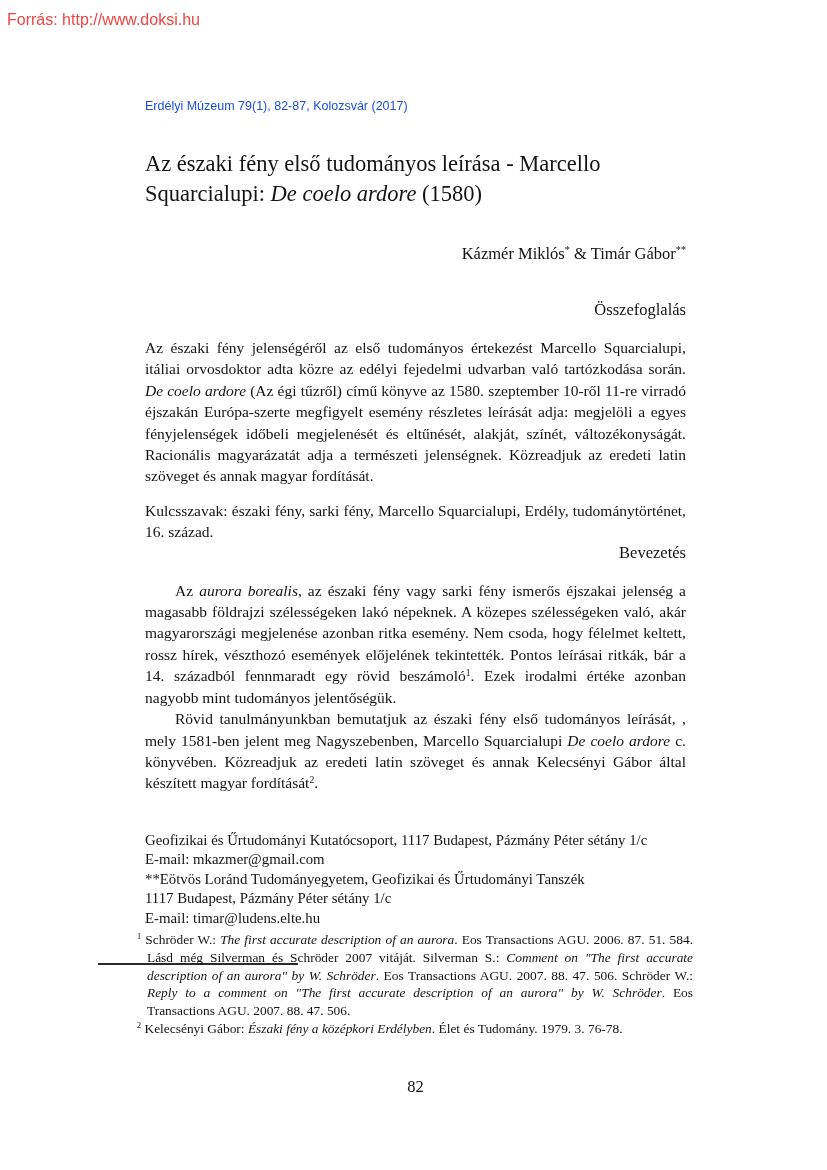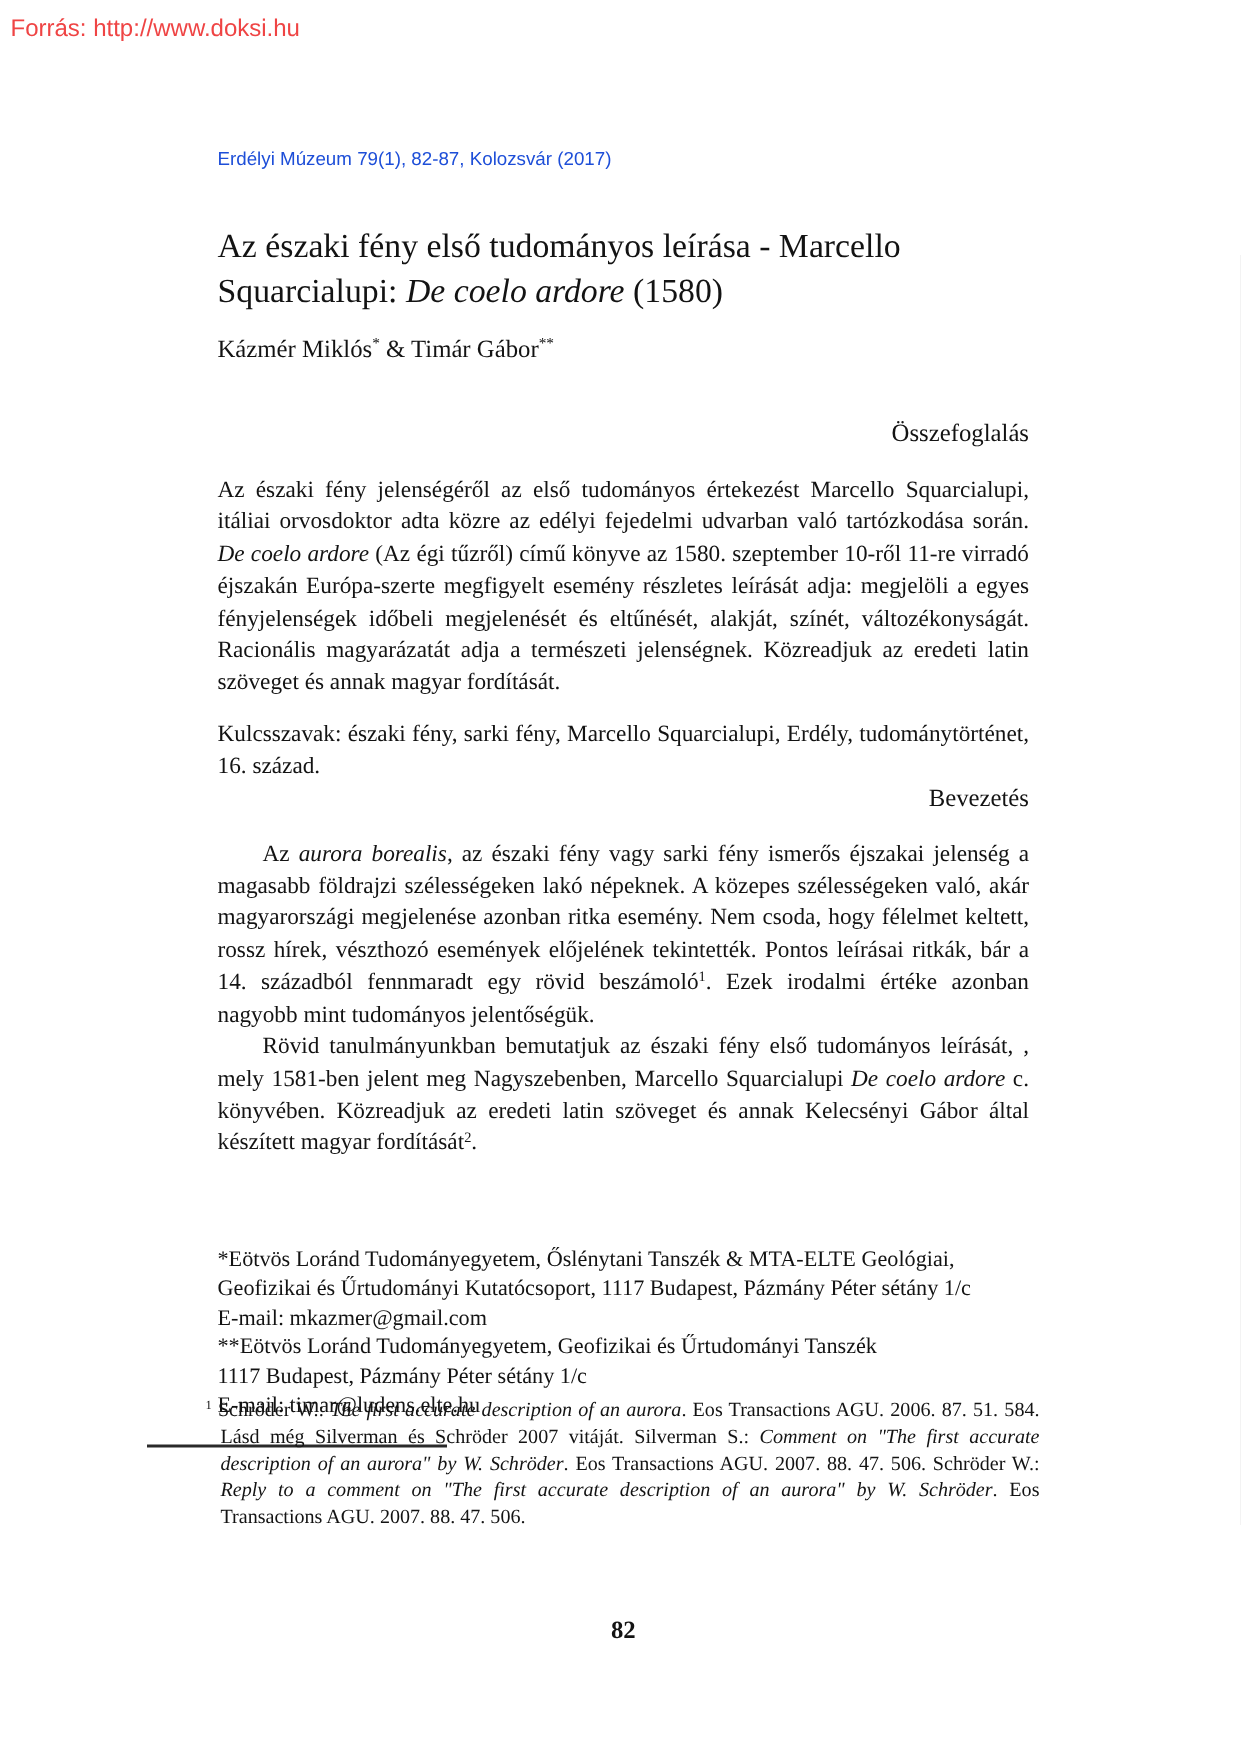--- a/index.html
+++ b/index.html
@@ -21,22 +21,22 @@
   }
   .journal-line{
     font-family:"Liberation Sans", sans-serif;
     font-size:12.5px;color:#1d4ed8;
   }
   .title{
     margin-top:36px;
     font-size:22.5px;line-height:30px;
   }
   .authors{
-    margin-top:14px;
-    text-align:left;
+    margin-top:35px;
+    text-align:right;
     font-size:16.5px;
   }
   .section-heading{
     text-align:right;
     font-size:16.5px;
   }
   .abstract-heading{margin-top:36px;}
   .body-text{
     font-size:15.5px;line-height:21.4px;
     text-align:justify;
@@ -57,21 +57,21 @@
     border-top:2px solid #2a2a2a;
   }
   .footnotes{
     position:absolute;left:137px;top:931px;width:556px;
     font-size:13.4px;line-height:17.8px;
     text-align:justify;
   }
   .footnote{padding-left:10px;text-indent:-10px;}
   .page-number{
     position:absolute;left:145px;top:1077px;width:541px;
-    text-align:center;font-size:16.5px;font-weight:bold;
+    text-align:center;font-size:16.5px;
   }
   .it{font-style:italic;}
   sup{
     font-size:62%;
     line-height:0;
     vertical-align:baseline;
     position:relative;top:-0.55em;
   }
 </style>
 </head>
@@ -98,32 +98,32 @@
     <div class="section-heading intro-heading">Bevezetés</div>
 
     <p class="body-text intro-para first"><span>Az </span><span class="it">aurora borealis</span><span>, az északi fény vagy sarki fény ismerős éjszakai jelenség a magasabb földrajzi szélességeken lakó népeknek. A közepes szélességeken való, akár magyarországi megjelenése azonban ritka esemény. Nem csoda, hogy félelmet keltett, rossz hírek, vészthozó események előjelének tekintették. Pontos leírásai ritkák, bár a 14. századból fennmaradt egy rövid beszámoló</span><sup>1</sup><span>. Ezek irodalmi értéke azonban nagyobb mint tudományos jelentőségük.</span></p>
 
     <p class="body-text intro-para"><span>Rövid tanulmányunkban bemutatjuk az északi fény első tudományos leírását, , mely 1581-ben jelent meg Nagyszebenben, Marcello Squarcialupi </span><span class="it">De coelo ardore</span><span> c. könyvében. Közreadjuk az eredeti latin szöveget és annak Kelecsényi Gábor által készített magyar fordítását</span><sup>2</sup><span>.</span></p>
 
   </div>
 
   <div class="affiliations">
     <div class="affiliation-block">
-      <div>*Eötvös Loránd Tudományegyetem, Őslénytani Tanszék &amp; MTA-ELTE Geológiai,</div>
       <div>Geofizikai és Űrtudományi Kutatócsoport, 1117 Budapest, Pázmány Péter sétány 1/c</div>
       <div>E-mail: mkazmer@gmail.com</div>
     </div>
     <div class="affiliation-block">
       <div>**Eötvös Loránd Tudományegyetem, Geofizikai és Űrtudományi Tanszék</div>
       <div>1117 Budapest, Pázmány Péter sétány 1/c</div>
       <div>E-mail: timar@ludens.elte.hu</div>
     </div>
   </div>
 
   <div class="fn-sep"></div>
 
   <div class="footnotes">
     <div class="footnote"><sup>1</sup><span> Schröder W.: </span><span class="it">The first accurate description of an aurora</span><span>. Eos Transactions AGU. 2006. 87. 51. 584. Lásd még Silverman és Schröder 2007 vitáját. Silverman S.: </span><span class="it">Comment on "The first accurate description of an aurora" by W. Schröder</span><span>. Eos Transactions AGU. 2007. 88. 47. 506. Schröder W.: </span><span class="it">Reply to a comment on "The first accurate description of an aurora" by W. Schröder</span><span>. Eos Transactions AGU. 2007. 88. 47. 506.</span></div>
+    <div class="footnote"><sup>2</sup><span> Kelecsényi Gábor: </span><span class="it">Északi fény a középkori Erdélyben</span><span>. Élet és Tudomány. 1979. 3. 76-78.</span></div>
   </div>
 
   <div class="page-number">82</div>
 
 </div>
 
 </body></html>

